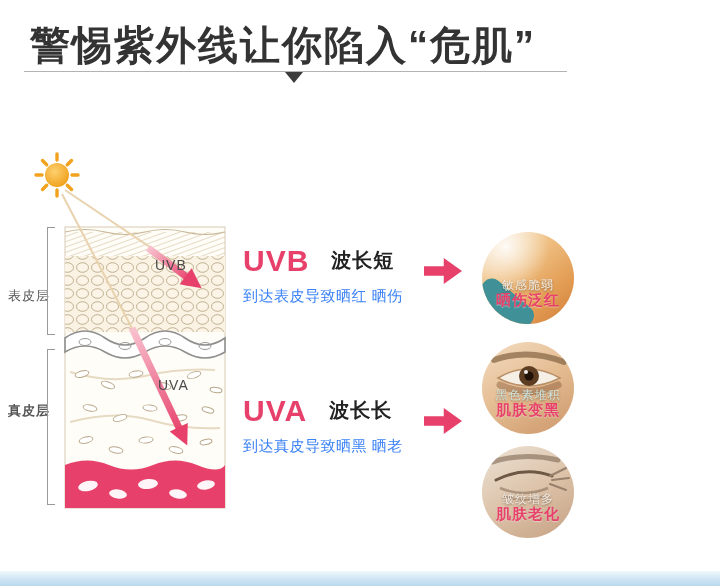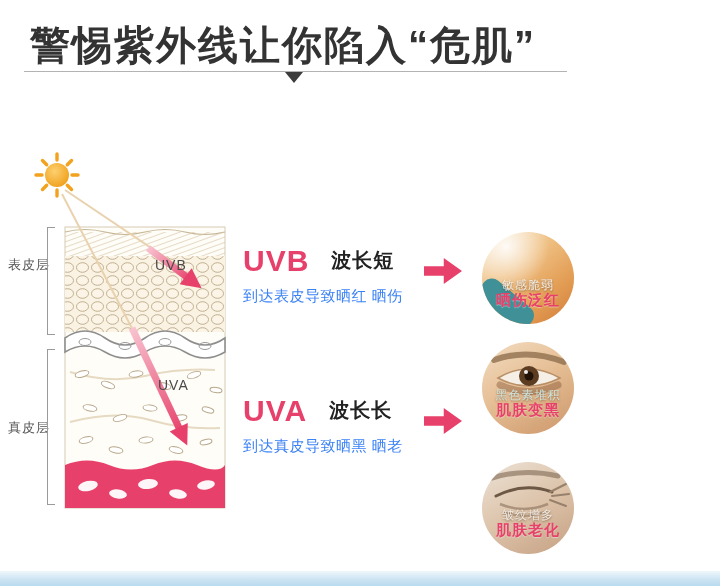--- a/index.html
+++ b/index.html
@@ -20,22 +20,22 @@
     border-top: 1px solid #b3b3b3;
   }
   .title-pointer {
     position: absolute; left: 285px; top: 72px; width: 0; height: 0;
     border-left: 9px solid transparent; border-right: 9px solid transparent;
     border-top: 11px solid #3c3c3c;
   }
 
   
   .layer-label { position: absolute; left: 8px; font-size: 13px; color: #555; letter-spacing: 1px; }
-  .layer-label.epidermis { top: 256px; }
-  .layer-label.dermis { top: 419px; }
+  .layer-label.epidermis { top: 287px; }
+  .layer-label.dermis { top: 402px; font-weight: bold; }
   .bracket {
     position: absolute; left: 47px; width: 7px;
     border-left: 1px solid #9a9a9a; border-top: 1px solid #9a9a9a; border-bottom: 1px solid #9a9a9a;
   }
   .bracket.epidermis { top: 227px; height: 106px; }
   .bracket.dermis { top: 349px; height: 154px; }
 
   
   .skin-svg { position: absolute; left: 60px; top: 222px; }
   .beam-svg { position: absolute; left: 28px; top: 146px; overflow: visible; }
@@ -65,21 +65,21 @@
     border-radius: 50%; overflow: hidden;
   }
   .effect-1 { top: 232px;
     background:
       radial-gradient(circle at 26% 16%, rgba(255,255,255,0.9), rgba(255,255,255,0) 42%),
       linear-gradient(140deg, #f6e2c2 0%, #efc083 38%, #e29b52 72%, #d07c38 100%);
   }
   .effect-2 { top: 342px;
     background: linear-gradient(150deg, #f3ddc2 0%, #e5bd93 48%, #cc976a 100%);
   }
-  .effect-3 { top: 462px;
+  .effect-3 { top: 446px;
     background: linear-gradient(150deg, #ece2d6 0%, #dcc2a8 52%, #c5a083 100%);
   }
   .cloth {
     position: absolute; left: -16px; bottom: -18px; width: 62px; height: 54px;
     background: #3f9097; transform: rotate(40deg); border-radius: 10px;
   }
   .circle-art { position: absolute; left: 0; top: 0; }
   .effect-caption, .effect-highlight {
     position: absolute; left: 0; right: 0; text-align: center; white-space: nowrap;
   }

